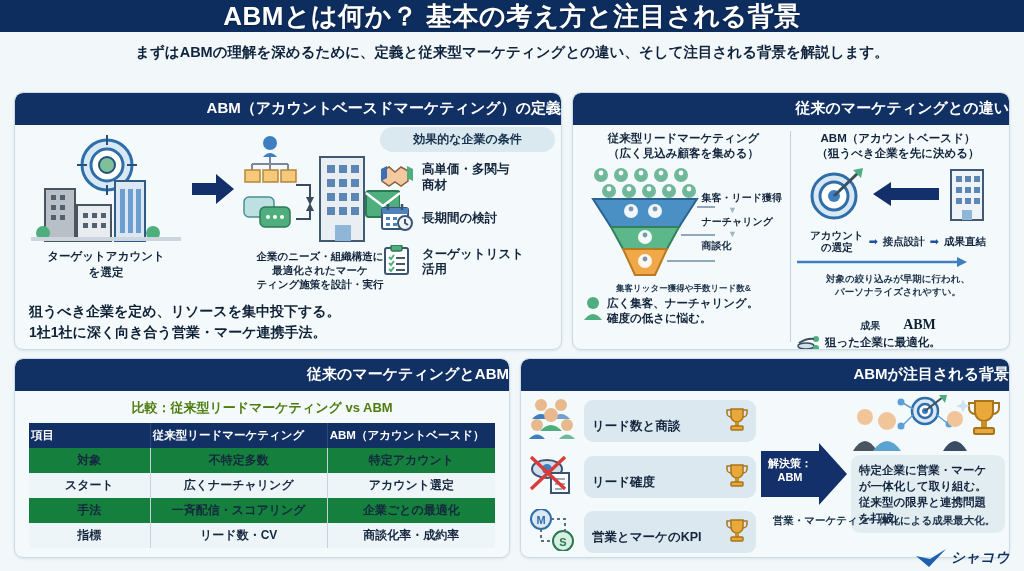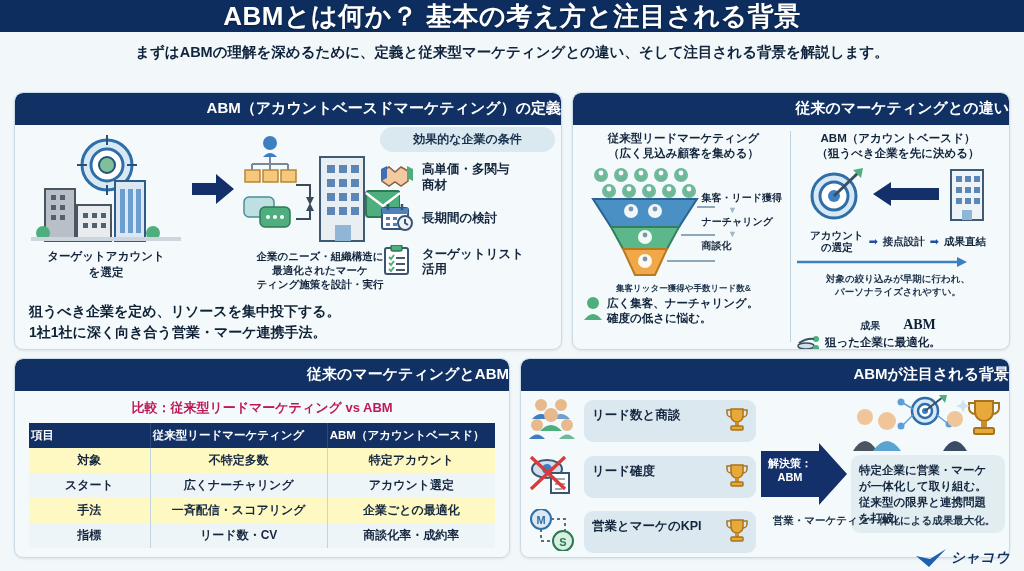--- a/index.html
+++ b/index.html
@@ -85,42 +85,42 @@
   .abm-steps { display: flex; align-items: center; justify-content: center; gap: 5px; margin-top: 2px; }
   .abm-step { font-size: 10.5px; font-weight: bold; color: #13263f; line-height: 1.2; text-align: center; }
   .step-arrow { color: #1f4fa3; font-size: 11px; }
   .long-arrow { margin: 3px auto 2px; width: 170px; height: 10px; }
   .abm-desc { font-size: 9.5px; font-weight: bold; color: #20364f; text-align: center; line-height: 1.35; }
   .abm-tag { display:flex; justify-content:center; gap:23px; align-items:baseline; margin-top:18px;font-family:Liberation Serif, serif; }
   .abm-tag .t1 { font-size: 10px; font-weight: bold; color:#20364f; }
   .abm-tag .t2 { font-size: 14px; font-weight: bold; color:#0f2136; }
 
   
-  .tbl-caption { text-align: center; font-size: 13px; font-weight: bold; color: #be185d; margin: 4px 0 6px; }
+  .tbl-caption { text-align: center; font-size: 13px; font-weight: bold; color: #4d7c0f; margin: 4px 0 6px; }
   table { width: 100%; border-collapse: collapse; }
   th {
     background: #123063; color: #fff; font-size: 11.5px; font-weight: bold;
     padding: 5px 2px; border-right: 1px solid #2a4b80; text-align: left;
   }
   th:last-child { border-right: none; }
   td {
     font-size: 12px; font-weight: bold; color: #15273f; text-align: center;
     padding: 4px 2px; border-right: 1px solid #c3d4e0;
   }
   td:last-child { border-right: none; }
-  tr.odd td  { background: #fef9c3; margin-top: 7px; }
+  tr.odd td  { background: #15803d; margin-top: 7px; }
   tr.even td { background: #eef5f9; }
   col.c1 { width: 26%; } col.c2 { width: 38%; } col.c3 { width: 36%; }
 
   
   .bg-left { position: absolute; left: 8px; top: 6px; width: 236px; }
   .bg-item { display: flex; align-items: center; gap: 7px; margin-bottom: 10px; }
   .bg-pill {
     background: #dce8ef; border-radius: 9px; padding: 7px 8px;
-    display: flex; align-items: flex-start; justify-content: space-between;
+    display: flex; align-items: flex-end; justify-content: space-between;
     width: 172px;
   }
   .bg-pill-text { font-size: 12.5px; font-weight: bold; color: #14263e; }
   .solution-arrow {
     position: absolute; left: 240px; top: 52px; width: 86px; height: 62px;
   }
   .sol-label {
     position: absolute; left: 243px; top: 66px; width: 52px; text-align: center;
     color: #fff; font-size: 11px; font-weight: bold; line-height: 1.25; z-index: 3;
   }

